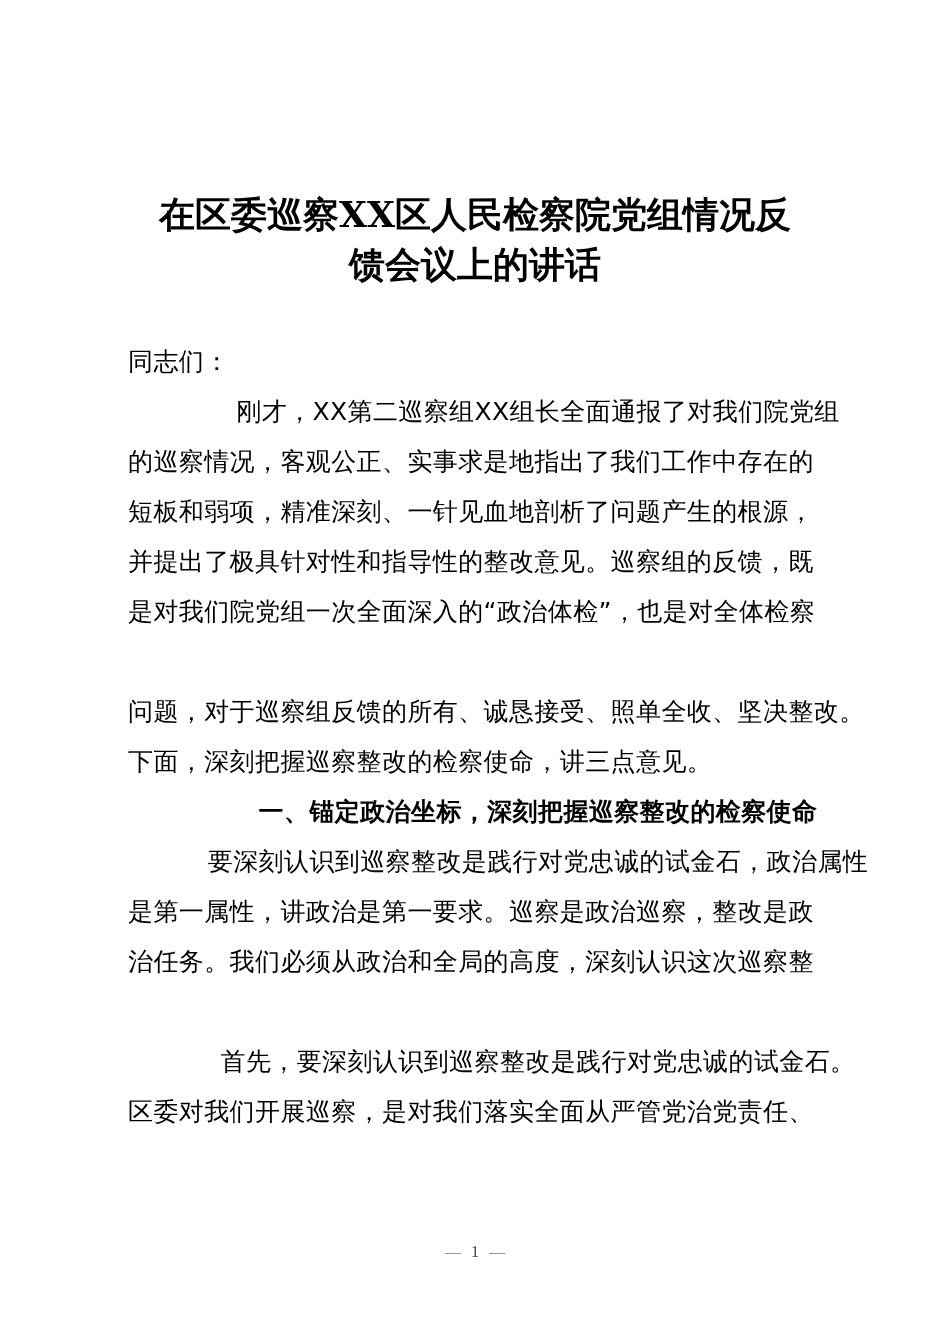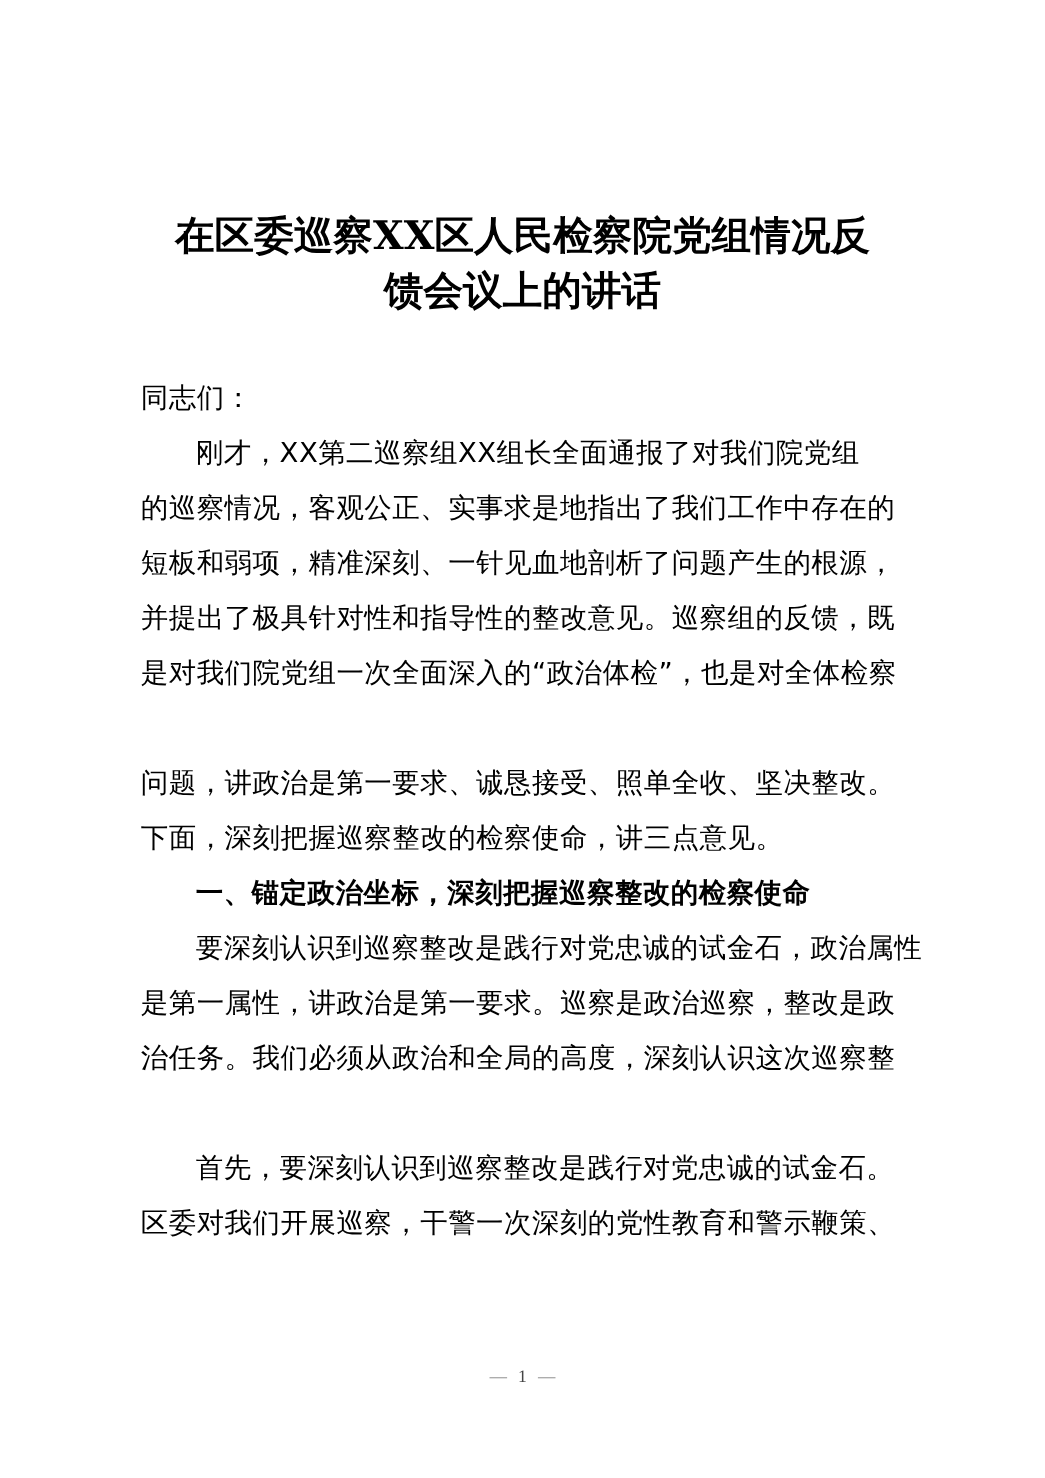--- a/index.html
+++ b/index.html
@@ -12,21 +12,21 @@
       letter-spacing: 0px;
     }
     .title.l1 { top: 188px; }
     .title.l2 { top: 238px; }
     .line {
       position: absolute; left: 128px; width: 720px;
       font-family: "DejaVu Sans", "Liberation Sans", sans-serif;
       font-size: 25px; line-height: 30px; white-space: nowrap;
       letter-spacing: 0.4px;
     }
-    .line.indent { left: 178px; }
+    .line.indent { left: 178px; text-align: center; }
     .line.bold { font-weight: bold; }
     .footer {
       position: absolute; top: 1243px; left: 0; width: 950px; text-align: center;
       font-family: "Liberation Serif", "DejaVu Serif", serif; font-size: 16px; color: #444;
     }
     .footer .dash { display: inline-block; width: 16px; height: 1px; background: #999; vertical-align: middle; margin: 0 10px; }
   </style>
 </head>
 <body>
 
@@ -34,25 +34,25 @@
   <div class="title l1">在区委巡察XX区人民检察院党组情况反</div>
   <div class="title l2">馈会议上的讲话</div>
 
   <div class="line" style="top:347px">同志们：</div>
 
   <div class="line indent" style="top:397px">刚才，XX第二巡察组XX组长全面通报了对我们院党组</div>
   <div class="line" style="top:447px">的巡察情况，客观公正、实事求是地指出了我们工作中存在的</div>
   <div class="line" style="top:497px">短板和弱项，精准深刻、一针见血地剖析了问题产生的根源，</div>
   <div class="line" style="top:547px">并提出了极具针对性和指导性的整改意见。巡察组的反馈，既</div>
   <div class="line" style="top:597px">是对我们院党组一次全面深入的“政治体检”，也是对全体检察</div>
-  <div class="line" style="top:697px">问题，讲政治是第一要求、诚恳接受、照单全收、坚决整改。</div>
+  <div class="line" style="top:697px">问题，对于巡察组反馈的所有、诚恳接受、照单全收、坚决整改。</div>
   <div class="line" style="top:747px">下面，深刻把握巡察整改的检察使命，讲三点意见。</div>
   <div class="line indent bold" style="top:797px">一、锚定政治坐标，深刻把握巡察整改的检察使命</div>
   <div class="line indent" style="top:847px">要深刻认识到巡察整改是践行对党忠诚的试金石，政治属性</div>
   <div class="line" style="top:897px">是第一属性，讲政治是第一要求。巡察是政治巡察，整改是政</div>
   <div class="line" style="top:947px">治任务。我们必须从政治和全局的高度，深刻认识这次巡察整</div>
   <div class="line indent" style="top:1047px">首先，要深刻认识到巡察整改是践行对党忠诚的试金石。</div>
-  <div class="line" style="top:1097px">区委对我们开展巡察，干警一次深刻的党性教育和警示鞭策、</div>
+  <div class="line" style="top:1097px">区委对我们开展巡察，是对我们落实全面从严管党治党责任、</div>
 
   <div class="footer">
     <span class="dash"></span><span>1</span><span class="dash"></span>
   </div>
 </div>
 
 </body></html>

